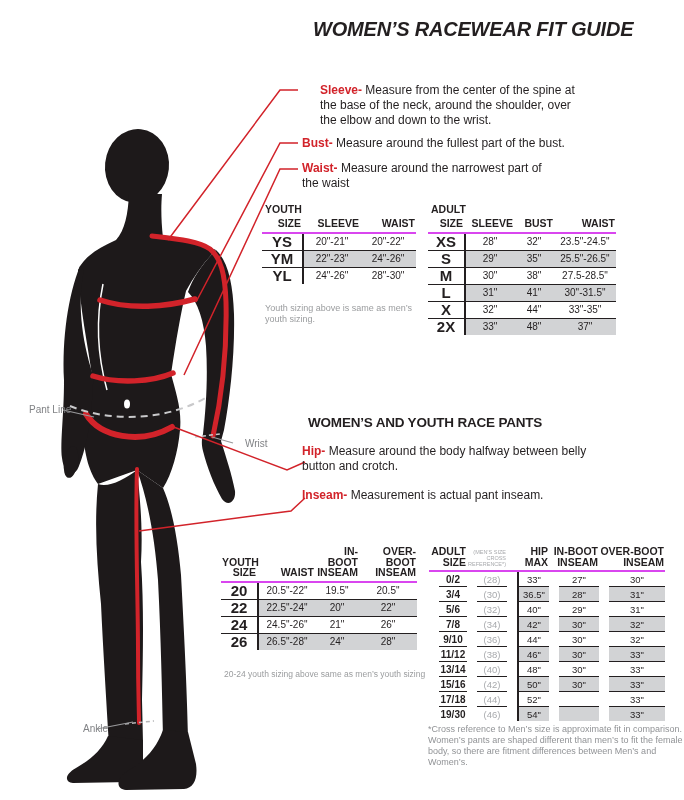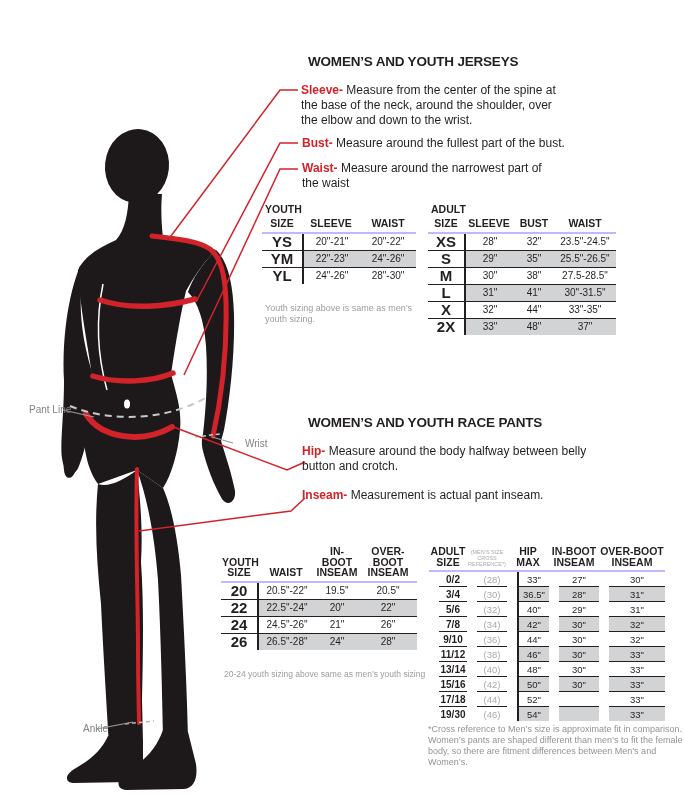--- a/index.html
+++ b/index.html
@@ -9,22 +9,22 @@
   .title{position:absolute;left:313px;top:18px;margin:0;font-size:20px;font-weight:bold;
          font-style:italic;letter-spacing:-0.2px;color:#231f20;white-space:nowrap;}
   .sec-head{position:absolute;margin:0;font-size:13.5px;font-weight:bold;letter-spacing:-0.2px;
             color:#231f20;white-space:nowrap;}
   .measure{position:absolute;font-size:12px;line-height:15px;color:#231f20;}
   .measure .term{color:#d2232a;font-weight:bold;}
   .fig-label{position:absolute;font-size:10px;color:#808285;padding-left:9px;}
   .tbl-wrap{position:absolute;}
   .tbl-label{font-weight:bold;font-size:10.5px;color:#231f20;padding-left:3px;margin-bottom:2px;line-height:12px;}
   .tbl{display:grid;}
-  .th{font-weight:bold;font-size:10.5px;line-height:10.5px;text-align:center;color:#231f20;
-      border-bottom:2px solid #c4b5fd;padding:1px 1px 3px;display:flex;flex-direction:column;
+  .th{font-weight:bold;font-size:10.5px;line-height:10.5px;text-align:right;color:#231f20;
+      border-bottom:2px solid #d946ef;padding:1px 1px 3px;display:flex;flex-direction:column;
       justify-content:flex-end;}
   .th-small{font-size:5.5px;line-height:6px;color:#a8aaad;font-weight:normal;}
   .td{font-size:10px;line-height:11px;text-align:center;padding:2.5px 1px;border-bottom:1px solid #231f20;}
   .td.b{font-weight:bold;font-size:15px;}
   .td.vline{border-left:2px solid #231f20;}
   .td.hl{background:#d2d3d5;}
   .td.muted{color:#a8aaad;font-size:8.5px;}
   .td.last{border-bottom:none;}
   .dense .td{padding:1.5px 1px;font-size:9.5px;margin-left:10px;}
   .dense .td.b{font-size:10px;}
@@ -76,24 +76,24 @@
       <line x1="63" y1="410" x2="94" y2="417"></line>
       <line x1="212" y1="437" x2="233" y2="443"></line>
       <line x1="133" y1="722" x2="97" y2="729"></line>
     </g>
   </svg>
 
   <div class="fig-label" style="left:20px;top:404px">Pant Line</div>
   <div class="fig-label" style="left:236px;top:438px">Wrist</div>
   <div class="fig-label" style="left:74px;top:723px">Ankle</div>
 
-
-  <h2 class="sec-head" style="left:308px;top:54px">WOMEN’S AND YOUTH JERSEYS</h2>
-
-  <div class="measure" style="left:301px;top:83px;width:262px"><span class="term">Sleeve-</span><span> Measure from the center of the spine at the base of the neck, around the shoulder, over the elbow and down to the wrist.</span></div>
+  <h1 class="title">WOMEN’S RACEWEAR FIT GUIDE</h1>
+
+
+  <div class="measure" style="left:320px;top:83px;width:262px"><span class="term">Sleeve-</span><span> Measure from the center of the spine at the base of the neck, around the shoulder, over the elbow and down to the wrist.</span></div>
 
   <div class="measure" style="left:302px;top:136px;width:340px"><span class="term">Bust-</span><span> Measure around the fullest part of the bust.</span></div>
 
   <div class="measure" style="left:302px;top:161px;width:248px"><span class="term">Waist-</span><span> Measure around the narrowest part of the waist</span></div>
 
   <div class="tbl-wrap" style="left:262px;top:203px">
       <div class="tbl-label">YOUTH</div>
       <div class="tbl" style="grid-template-columns: 40px 58px 56px;">
         <div class="th">
           <div class="">SIZE</div>

